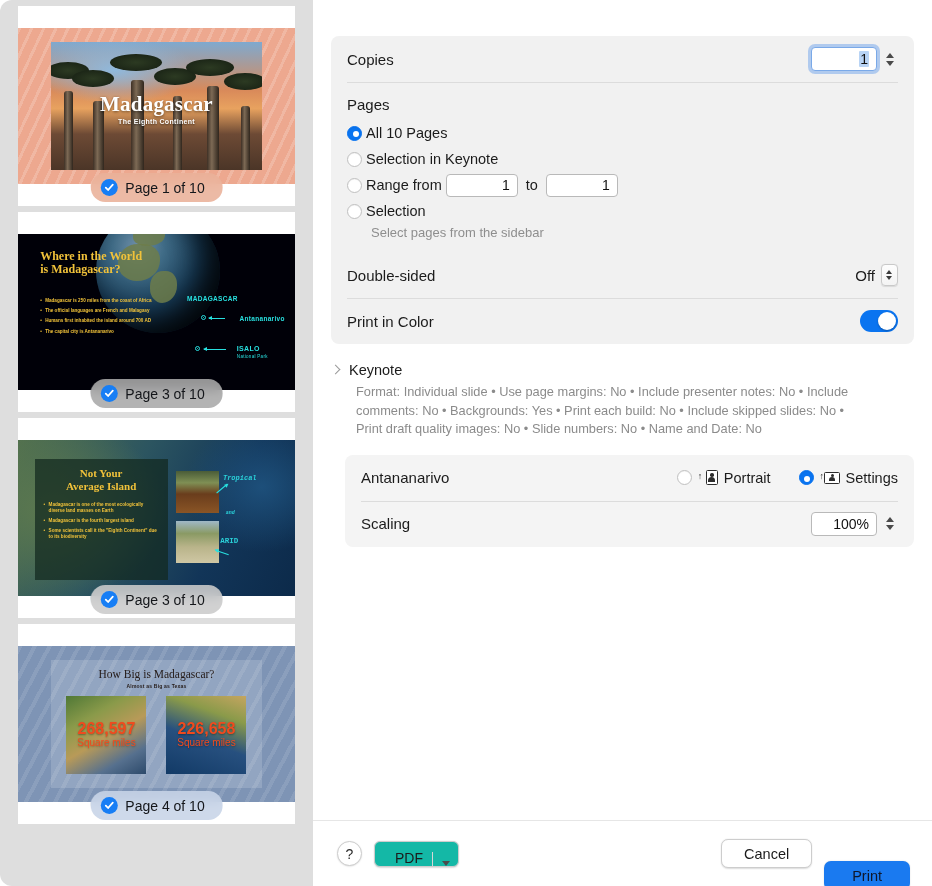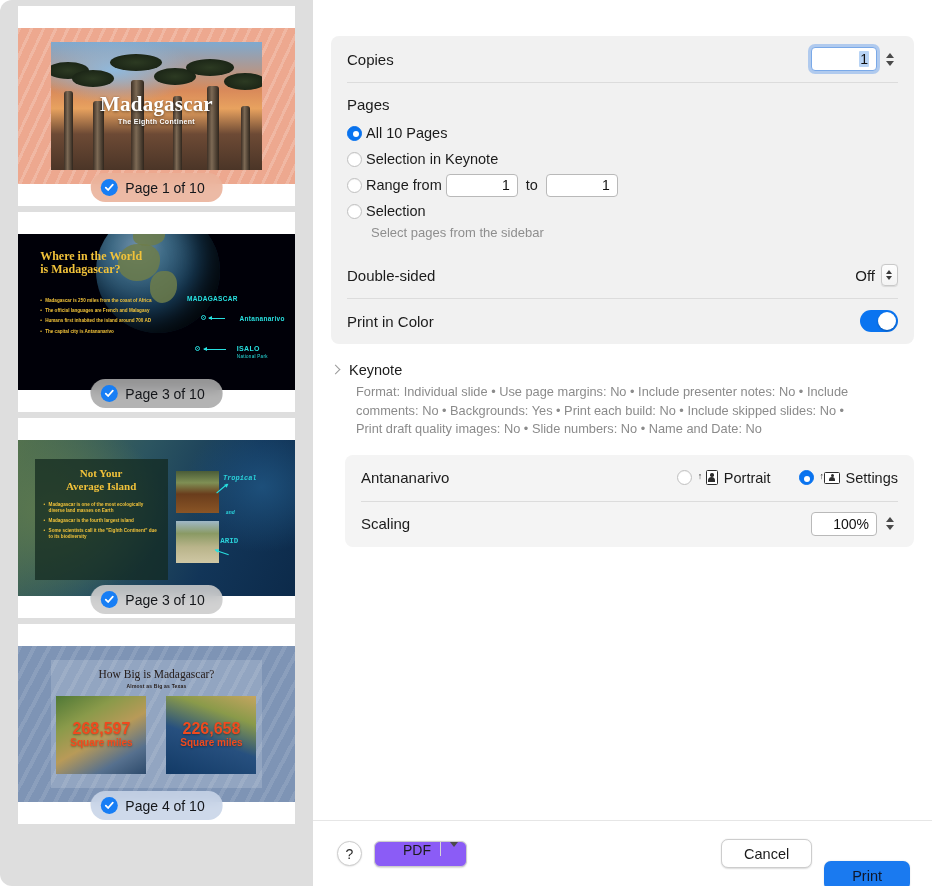--- a/index.html
+++ b/index.html
@@ -196,28 +196,28 @@
   .s4-head {
     text-align: center; font-family: "Liberation Serif", serif;
     font-weight: normal; color: #241a17; font-size: 11.5px; margin-top: 7px;
   }
   .s4-sub {
     text-align: center; color: #241a17; font-size: 5px; font-weight: bold;
     margin-top: 2px; letter-spacing: .2px;
   }
   .s4-imgs { display: flex; justify-content: center; gap: 20px; margin-top: 6px; }
   .s4-img {
-    width: 90px; height: 78px; position: relative; overflow: hidden;
+    width: 80px; height: 78px; position: relative; overflow: hidden;
     display: flex; flex-direction: column; align-items: center; justify-content: center;
   }
   .s4-img1 { background: linear-gradient(150deg, #4f7836 0%, #8a9a4a 28%, #b89a58 52%, #56708e 78%, #2d4a6b 100%); }
   .s4-img2 { background: linear-gradient(200deg, #c5a560 0%, #8a9a4a 26%, #27507f 56%, #123a66 100%); }
   .s4-num { color: #f04a1e; font-weight: bold; font-size: 16px; line-height: 1;
             text-shadow: 0 1px 2px rgba(0,0,0,.35); }
-  .s4-unit { color: #f04a1e; font-weight: bold; font-size: 10px; line-height: 1.1;
+  .s4-unit { color: #f04a1e; font-weight: normal; font-size: 10px; line-height: 1.1;
              text-shadow: 0 1px 2px rgba(0,0,0,.35); }
 
   
   .page-badge {
     position: absolute; left: 50%; transform: translateX(-50%);
     bottom: 4px;
     display: flex; align-items: center; gap: 8px;
     padding: 6px 18px 6px 10px;
     border-radius: 16px;
     font-size: 14px; color: #14161a;
@@ -440,24 +440,24 @@
   }
   .help-btn {
     width: 25px; height: 25px; border-radius: 50%;
     background: #ffffff; border: .5px solid #cdcdcd;
     box-shadow: 0 .5px 1.5px rgba(0,0,0,.14);
     display: flex; align-items: center; justify-content: center;
     font-size: 14px; color: #2b2b2b;
   }
   .pdf-btn {
     height: 26px; border-radius: 6px;
-    background: #8b5cf6; border: .5px solid #cdcdcd;
+    background: #14b8a6; border: .5px solid #cdcdcd;
     box-shadow: 0 .5px 1.5px rgba(0,0,0,.14);
-    display: flex; align-items: flex-start;
-    padding: 0 8px 0 28px; gap: 9px;
+    display: flex; align-items: flex-end;
+    padding: 0 8px 0 20px; gap: 9px;
     font-size: 14px; color: #1b1b1b;
   }
   .pdf-btn .divider { width: 1px; height: 14px; background: #d6d6d6; }
   .pdf-btn .dn-ch {
     width: 8px; height: 5px; position: relative;
   }
   .pdf-btn .dn-ch:before {
     content: ""; position: absolute; left: 0; top: 0;
     border-left: 4px solid transparent; border-right: 4px solid transparent;
     border-top: 5px solid #4b4b4b;

